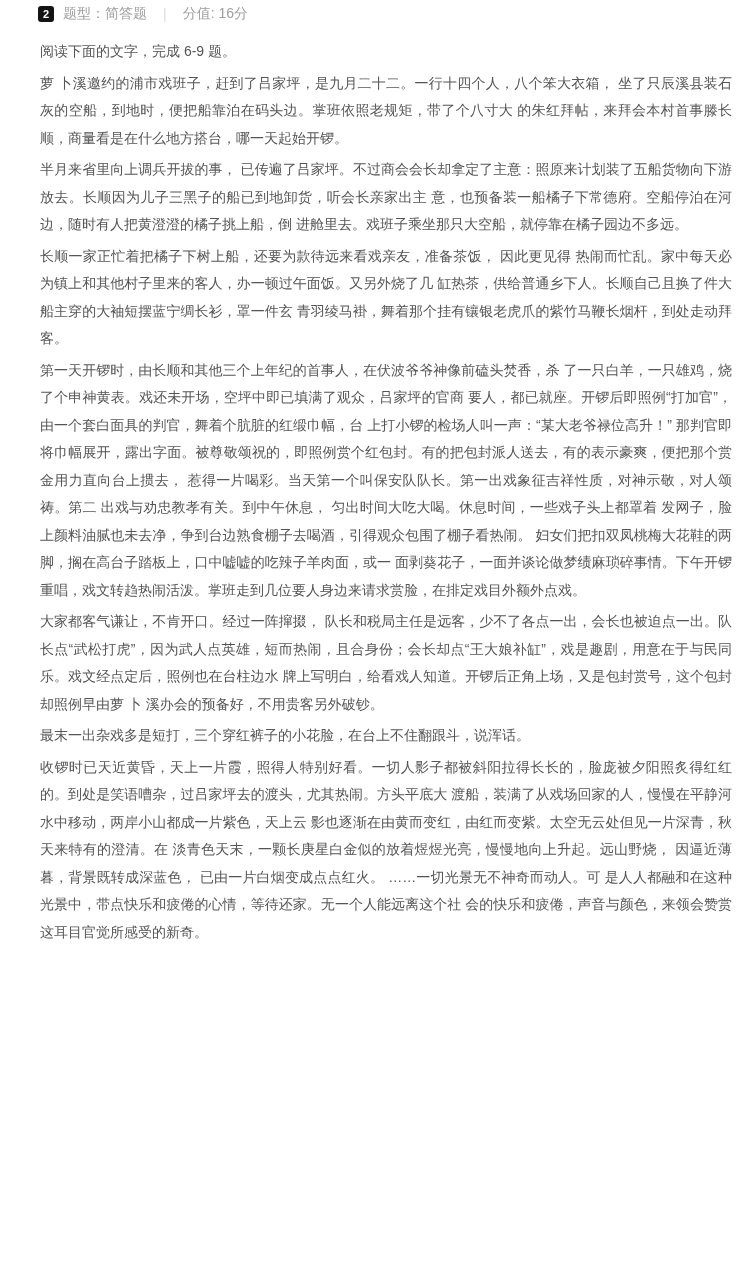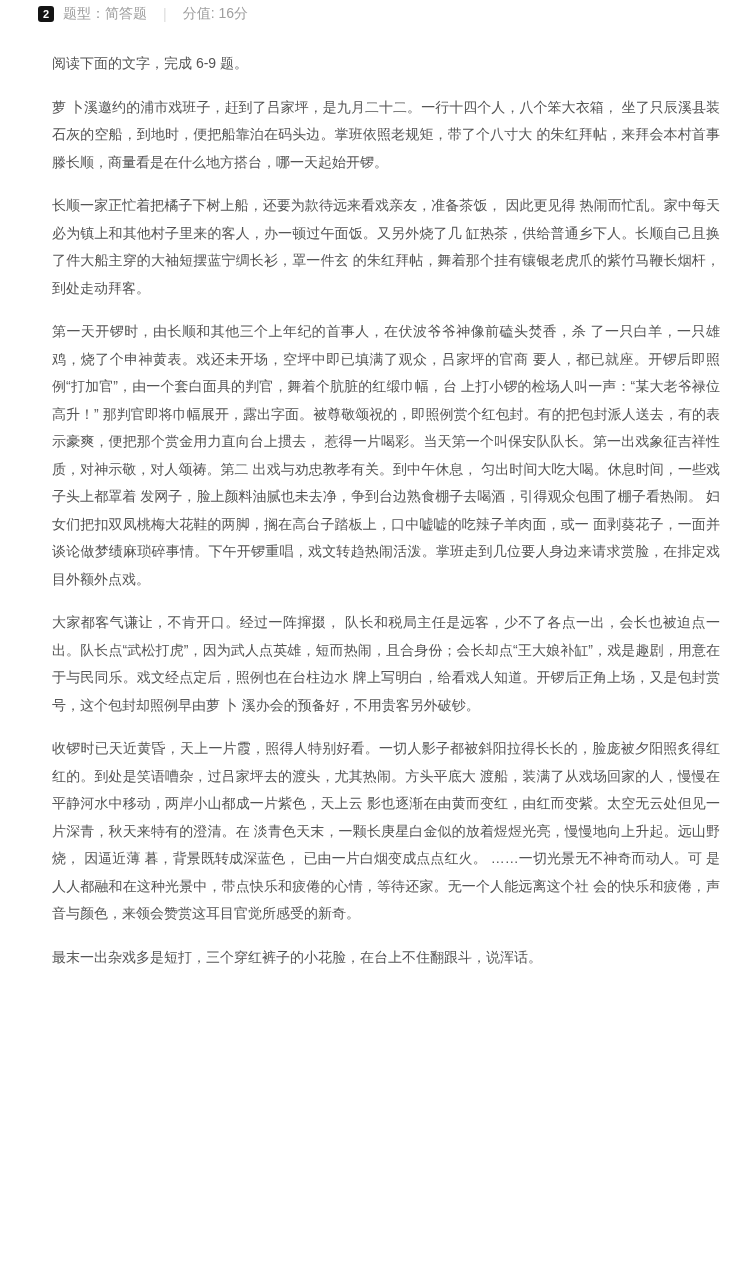--- a/index.html
+++ b/index.html
@@ -30,38 +30,39 @@
     font-size:11px;font-weight:bold;line-height:1;
     margin-right:9px;
   }
   .hdiv{color:var(--divider);margin:0 16px;}
   .passage{
     padding:11px 5px 0 36px;
     font-size:14px;line-height:27.5px;
     color:var(--body_text);
     text-align:justify;
   }
-  .passage p{margin:16px;white-space:pre-wrap;}
+  .passage p{margin:4px;white-space:pre-wrap;}
 </style>
 </head>
 <body>
 
 <div class="page">
 
   <div class="header">
     <span class="badge">2</span>
     <span class="htext">题型：简答题</span>
     <span class="hdiv">|</span>
     <span class="htext">分值: 16分</span>
   </div>
 
   <div class="passage">
     <p>阅读下面的文字，完成 6-9 题。</p>
     <p>萝 卜溪邀约的浦市戏班子，赶到了吕家坪，是九月二十二。一行十四个人，八个笨大衣箱， 坐了只辰溪县装石灰的空船，到地时，便把船靠泊在码头边。掌班依照老规矩，带了个八寸大 的朱红拜帖，来拜会本村首事滕长顺，商量看是在什么地方搭台，哪一天起始开锣。</p>
-    <p>长顺一家正忙着把橘子下树上船，还要为款待远来看戏亲友，准备茶饭， 因此更见得 热闹而忙乱。家中每天必为镇上和其他村子里来的客人，办一顿过午面饭。又另外烧了几 缸热茶，供给普通乡下人。长顺自己且换了件大船主穿的大袖短摆蓝宁绸长衫，罩一件玄 的朱红拜帖，舞着那个挂有镶银老虎爪的紫竹马鞭长烟杆，到处走动拜客。</p>
+    <p>半月来省里向上调兵开拔的事， 已传遍了吕家坪。不过商会会长却拿定了主意：照原来计划装了五船货物向下游放去。长顺因为儿子三黑子的船已到地卸货，听会长亲家出主 意，也预备装一船橘子下常德府。空船停泊在河边，随时有人把黄澄澄的橘子挑上船，倒 进舱里去。戏班子乘坐那只大空船，就停靠在橘子园边不多远。</p>
+    <p>长顺一家正忙着把橘子下树上船，还要为款待远来看戏亲友，准备茶饭， 因此更见得 热闹而忙乱。家中每天必为镇上和其他村子里来的客人，办一顿过午面饭。又另外烧了几 缸热茶，供给普通乡下人。长顺自己且换了件大船主穿的大袖短摆蓝宁绸长衫，罩一件玄 青羽绫马褂，舞着那个挂有镶银老虎爪的紫竹马鞭长烟杆，到处走动拜客。</p>
     <p>第一天开锣时，由长顺和其他三个上年纪的首事人，在伏波爷爷神像前磕头焚香，杀 了一只白羊，一只雄鸡，烧了个申神黄表。戏还未开场，空坪中即已填满了观众，吕家坪的官商 要人，都已就座。开锣后即照例“打加官”，由一个套白面具的判官，舞着个肮脏的红缎巾幅，台 上打小锣的检场人叫一声：“某大老爷禄位高升！” 那判官即将巾幅展开，露出字面。被尊敬颂祝的，即照例赏个红包封。有的把包封派人送去，有的表示豪爽，便把那个赏金用力直向台上掼去， 惹得一片喝彩。当天第一个叫保安队队长。第一出戏象征吉祥性质，对神示敬，对人颂祷。第二 出戏与劝忠教孝有关。到中午休息， 匀出时间大吃大喝。休息时间，一些戏子头上都罩着 发网子，脸上颜料油腻也未去净，争到台边熟食棚子去喝酒，引得观众包围了棚子看热闹。 妇女们把扣双凤桃梅大花鞋的两脚，搁在高台子踏板上，口中嘘嘘的吃辣子羊肉面，或一 面剥葵花子，一面并谈论做梦绩麻琐碎事情。下午开锣重唱，戏文转趋热闹活泼。掌班走到几位要人身边来请求赏脸，在排定戏目外额外点戏。</p>
     <p>大家都客气谦让，不肯开口。经过一阵撺掇， 队长和税局主任是远客，少不了各点一出，会长也被迫点一出。队长点“武松打虎”，因为武人点英雄，短而热闹，且合身份；会长却点“王大娘补缸”，戏是趣剧，用意在于与民同乐。戏文经点定后，照例也在台柱边水 牌上写明白，给看戏人知道。开锣后正角上场，又是包封赏号，这个包封却照例早由萝 卜 溪办会的预备好，不用贵客另外破钞。</p>
+    <p>最末一出杂戏多是短打，三个穿红裤子的小花脸，在台上不住翻跟斗，说浑话。</p>
     <p>收锣时已天近黄昏，天上一片霞，照得人特别好看。一切人影子都被斜阳拉得长长的，脸庞被夕阳照炙得红红的。到处是笑语嘈杂，过吕家坪去的渡头，尤其热闹。方头平底大 渡船，装满了从戏场回家的人，慢慢在平静河水中移动，两岸小山都成一片紫色，天上云 影也逐渐在由黄而变红，由红而变紫。太空无云处但见一片深青，秋天来特有的澄清。在 淡青色天末，一颗长庚星白金似的放着煜煜光亮，慢慢地向上升起。远山野烧， 因逼近薄 暮，背景既转成深蓝色， 已由一片白烟变成点点红火。 ……一切光景无不神奇而动人。可 是人人都融和在这种光景中，带点快乐和疲倦的心情，等待还家。无一个人能远离这个社 会的快乐和疲倦，声音与颜色，来领会赞赏这耳目官觉所感受的新奇。</p>
-    <p>最末一出杂戏多是短打，三个穿红裤子的小花脸，在台上不住翻跟斗，说浑话。</p>
 
   </div>
 
 </div>
 
 </body></html>

